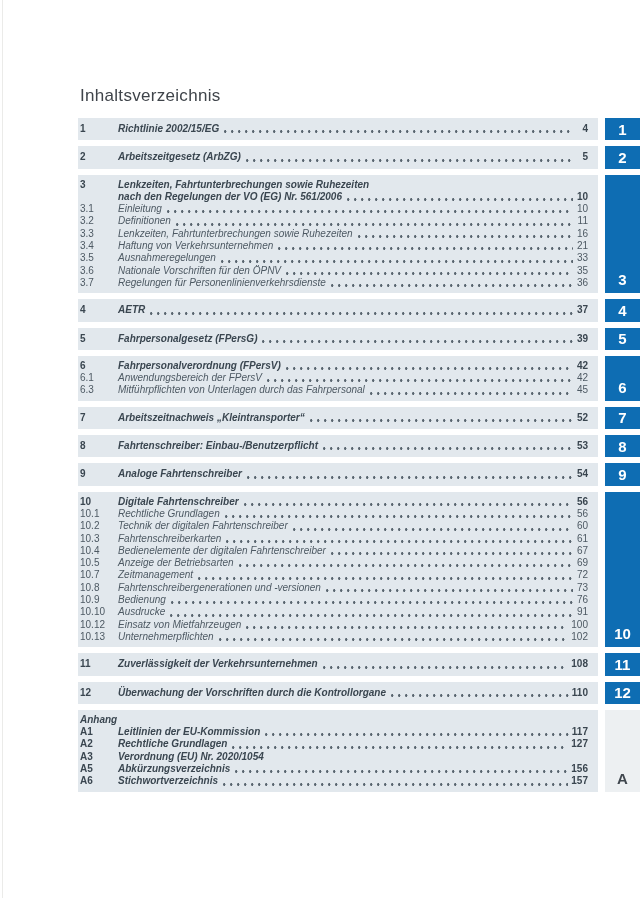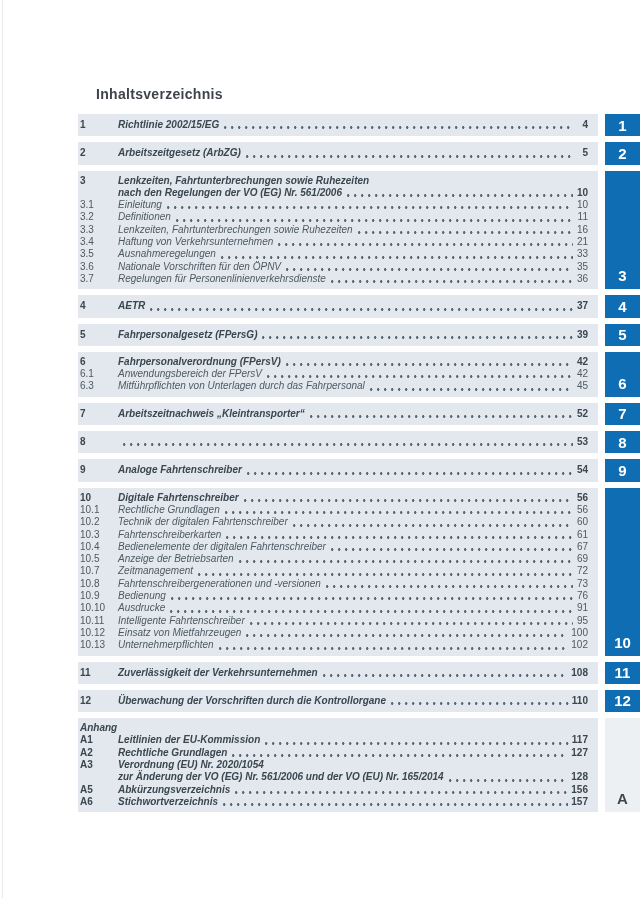--- a/index.html
+++ b/index.html
@@ -15,22 +15,22 @@
   html,body{margin:0;padding:0;}
   body{
     width:640px;height:898px;background:#ffffff;
     font-family:"Liberation Sans", sans-serif;
     -webkit-font-smoothing:antialiased;
   }
   .page{position:relative;width:640px;height:898px;background:#ffffff;overflow:hidden;}
   .scan-edge{position:absolute;left:2px;top:0;width:1px;height:100%;background:#ebebe9;}
   .content{position:absolute;top:86px;left:78px;right:0;}
   .page-title{
-    margin:0 0 12px 18px;
-    font-size:14px;font-weight:bold;letter-spacing:.3px;
+    margin:0 0 12px 2px;
+    font-size:17px;font-weight:normal;letter-spacing:.3px;
     color:var(--title-color);
   }
   .section-row{display:flex;align-items:stretch;margin-bottom:6px;}
   .band{
     flex:1;background:var(--band-bg);
     padding:4px 10px 4px 2px;margin-right:7px;
     min-width:0;
   }
   .section-row.single .band{padding-top:5px;padding-bottom:5px;}
   .line{
@@ -212,20 +212,21 @@
             </div>
           </div>
           <div class="tab blue">
             <span class="tab-label">7</span>
           </div>
         </div>
         <div class="section-row single">
           <div class="band">
             <div class="line bold">
               <span class="num">8</span>
+              <span class="label">Fahrtenschreiber: Einbau-/Benutzerpflicht</span>
               <span class="leader"></span>
               <span class="page-num">53</span>
             </div>
           </div>
           <div class="tab blue">
             <span class="tab-label">8</span>
           </div>
         </div>
         <div class="section-row single">
           <div class="band">
@@ -296,26 +297,20 @@
               <span class="leader"></span>
               <span class="page-num">76</span>
             </div>
             <div class="line">
               <span class="num">10.10</span>
               <span class="label">Ausdrucke</span>
               <span class="leader"></span>
               <span class="page-num">91</span>
             </div>
             <div class="line">
-              <span class="num">10.11</span>
-              <span class="label">Intelligente Fahrtenschreiber</span>
-              <span class="leader"></span>
-              <span class="page-num">95</span>
-            </div>
-            <div class="line">
               <span class="num">10.12</span>
               <span class="label">Einsatz von Mietfahrzeugen</span>
               <span class="leader"></span>
               <span class="page-num">100</span>
             </div>
             <div class="line">
               <span class="num">10.13</span>
               <span class="label">Unternehmerpflichten</span>
               <span class="leader"></span>
               <span class="page-num">102</span>
@@ -364,26 +359,20 @@
             </div>
             <div class="line bold">
               <span class="num">A2</span>
               <span class="label">Rechtliche Grundlagen</span>
               <span class="leader"></span>
               <span class="page-num">127</span>
             </div>
             <div class="line bold">
               <span class="num">A3</span>
               <span class="label">Verordnung (EU) Nr. 2020/1054</span>
-            </div>
-            <div class="line bold">
-              <span class="num"></span>
-              <span class="label">zur Änderung der VO (EG) Nr. 561/2006 und der VO (EU) Nr. 165/2014</span>
-              <span class="leader"></span>
-              <span class="page-num">128</span>
             </div>
             <div class="line bold">
               <span class="num">A5</span>
               <span class="label">Abkürzungsverzeichnis</span>
               <span class="leader"></span>
               <span class="page-num">156</span>
             </div>
             <div class="line bold">
               <span class="num">A6</span>
               <span class="label">Stichwortverzeichnis</span>

